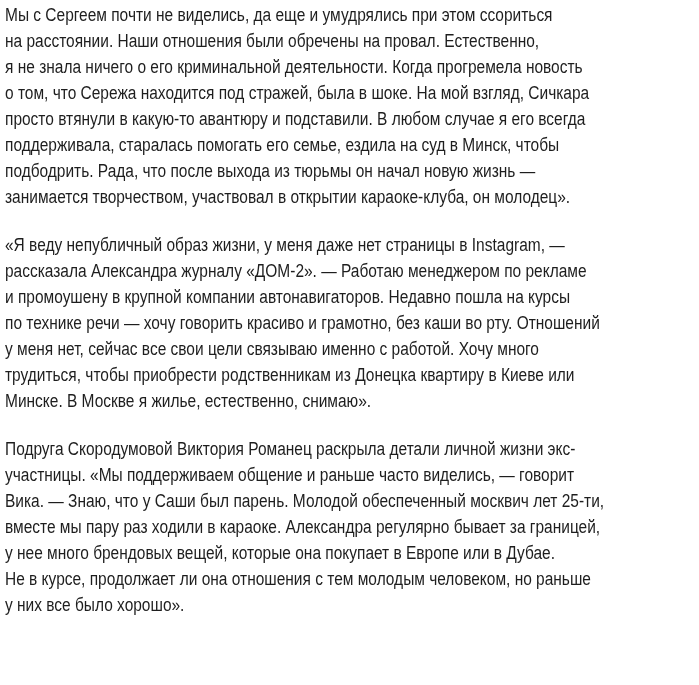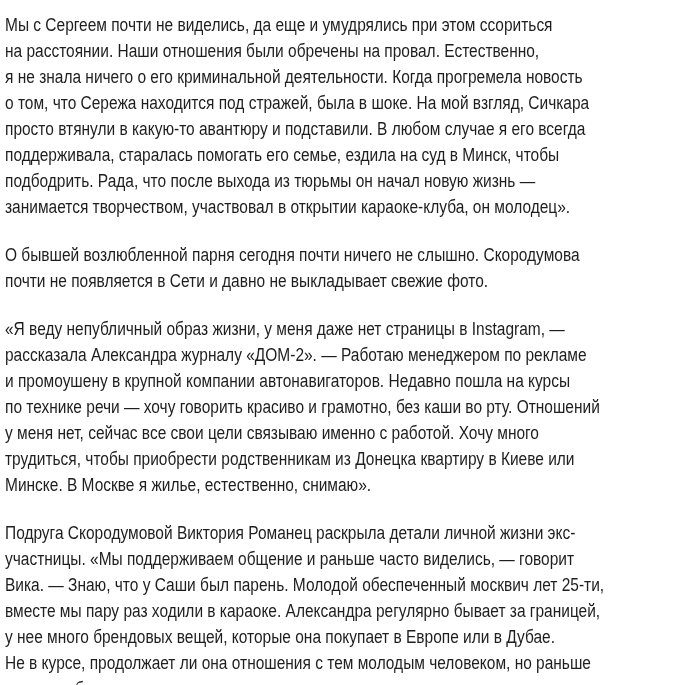--- a/index.html
+++ b/index.html
@@ -10,39 +10,35 @@
     font-size: 18px; color: #1e1e1e;
   }
   .para { margin: 0; }
   .para + .para { margin-top: 22px; }
   .line {
     display: block; height: 26px; line-height: 26px;
     white-space: nowrap; transform-origin: 0 50%;
     transform: scaleX(0.86);
     letter-spacing: 0;
   }
-  .p1 { padding-top: 12px; }
+  .p1 { padding-top: 2px; }
 </style>
 </head>
 <body>
 
 <div class="article">
   <p class="para p1">
     <span class="line">Мы с Сергеем почти не виделись, да еще и умудрялись при этом ссориться</span>
     <span class="line">на расстоянии. Наши отношения были обречены на провал. Естественно,</span>
     <span class="line">я не знала ничего о его криминальной деятельности. Когда прогремела новость</span>
     <span class="line">о том, что Сережа находится под стражей, была в шоке. На мой взгляд, Сичкара</span>
     <span class="line">просто втянули в какую-то авантюру и подставили. В любом случае я его всегда</span>
     <span class="line">поддерживала, старалась помогать его семье, ездила на суд в Минск, чтобы</span>
     <span class="line">подбодрить. Рада, что после выхода из тюрьмы он начал новую жизнь —</span>
     <span class="line">занимается творчеством, участвовал в открытии караоке-клуба, он молодец».</span>
-  </p>
-  <p class="para">
-    <span class="line">О бывшей возлюбленной парня сегодня почти ничего не слышно. Скородумова</span>
-    <span class="line">почти не появляется в Сети и давно не выкладывает свежие фото.</span>
   </p>
   <p class="para">
     <span class="line">«Я веду непубличный образ жизни, у меня даже нет страницы в Instagram, —</span>
     <span class="line">рассказала Александра журналу «ДОМ-2». — Работаю менеджером по рекламе</span>
     <span class="line">и промоушену в крупной компании автонавигаторов. Недавно пошла на курсы</span>
     <span class="line">по технике речи — хочу говорить красиво и грамотно, без каши во рту. Отношений</span>
     <span class="line">у меня нет, сейчас все свои цели связываю именно с работой. Хочу много</span>
     <span class="line">трудиться, чтобы приобрести родственникам из Донецка квартиру в Киеве или</span>
     <span class="line">Минске. В Москве я жилье, естественно, снимаю».</span>
   </p>

